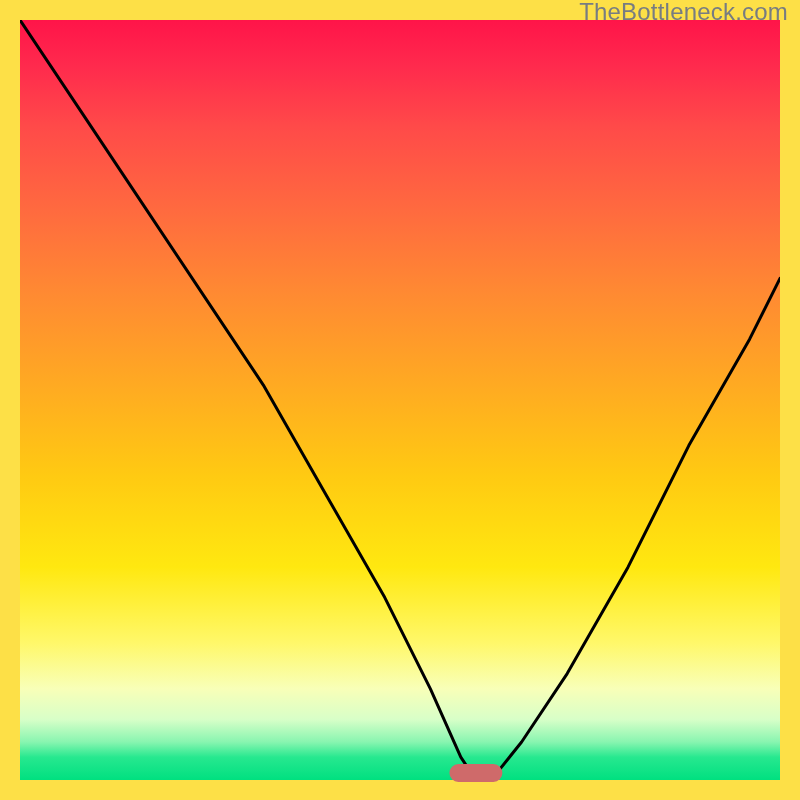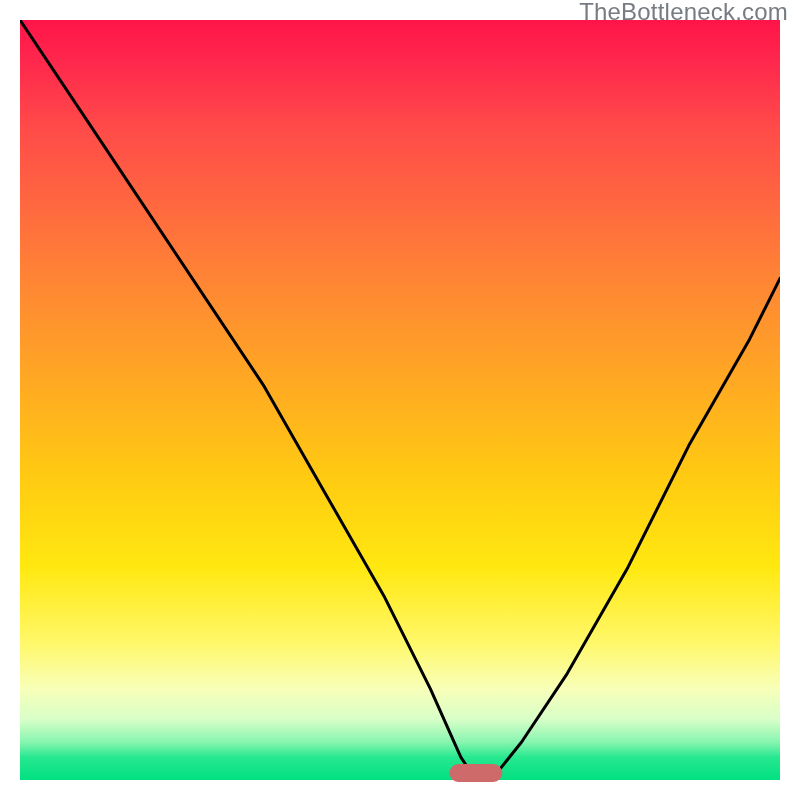--- a/index.html
+++ b/index.html
@@ -8,21 +8,21 @@
     width: 800px;
     height: 800px;
     overflow: hidden;
     background: #000;
     font-family: Arial, Helvetica, sans-serif;
   }
   .stage {
     position: relative;
     width: 800px;
     height: 800px;
-    background: #ffffff;
+    background: #fde047;
   }
   .plot-area {
     position: absolute;
     left: 20px;
     top: 20px;
     width: 760px;
     height: 760px;
     
     background: linear-gradient(
       to bottom,

